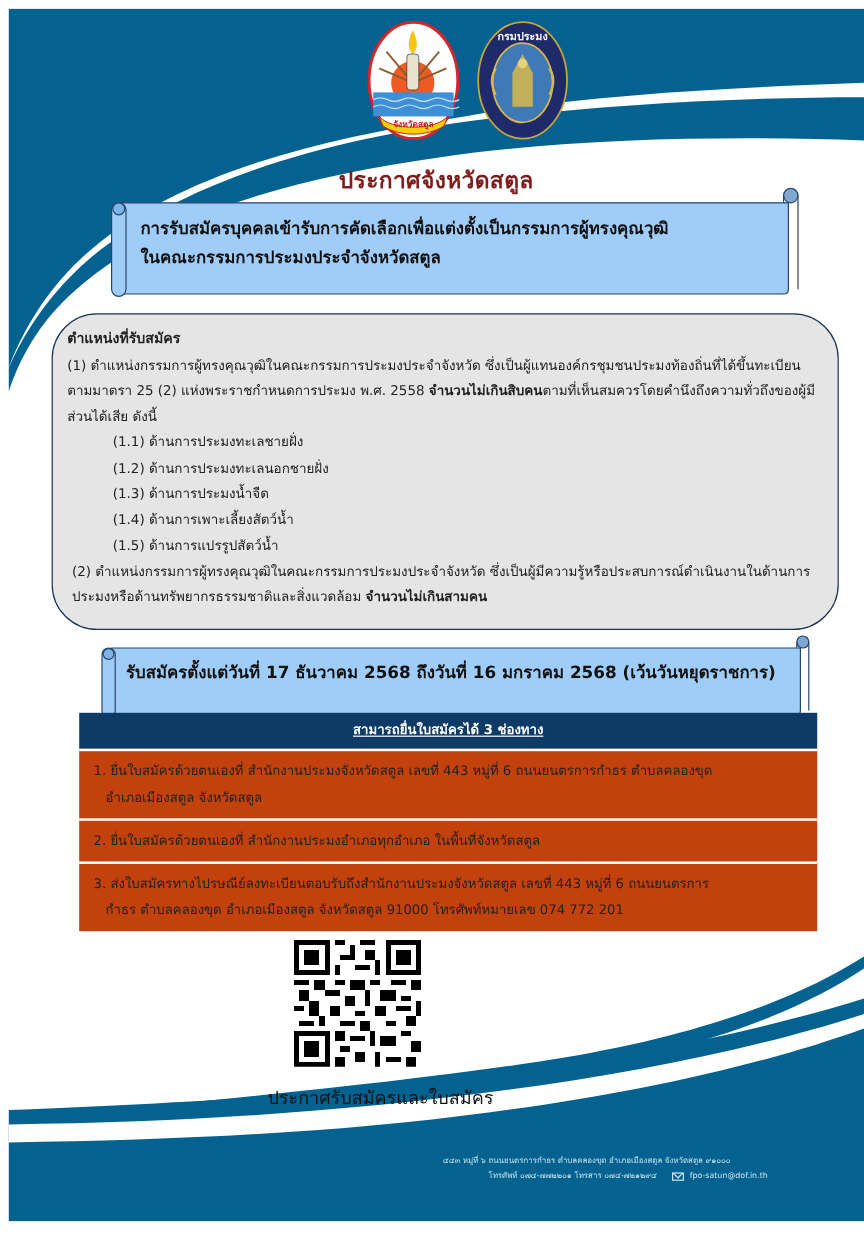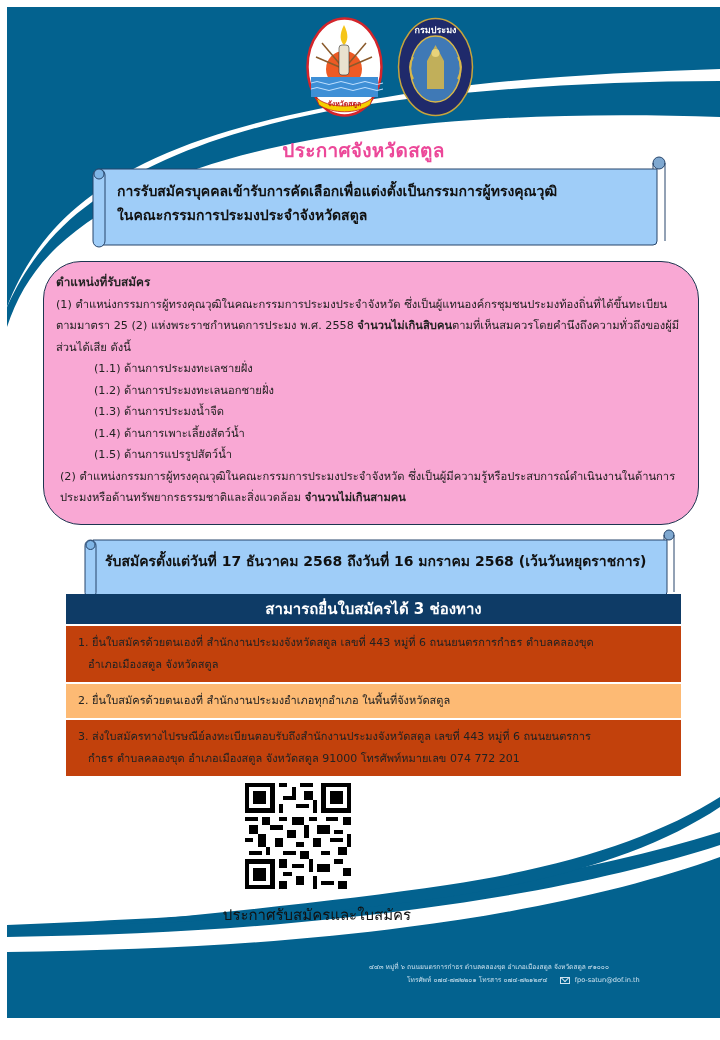--- a/index.html
+++ b/index.html
@@ -15,63 +15,63 @@
   }
   .bg-svg { position: absolute; left: 0; top: 0; width: 713px; height: 1011px; }
 
   
   .logo { position: absolute; top: 10px; width: 77px; height: 100px; }
   .logo-satun { left: 299px; }
   .logo-dof { left: 390px; }
 
   .main-title {
     position: absolute; left: 0; width: 713px; top: 128px; text-align: center;
-    font-size: 19px; font-weight: bold; color: #ec4899; letter-spacing: 0.3px;
+    font-size: 19px; font-weight: bold; color: #7f1d1d; letter-spacing: 0.3px;
   }
 
   
   .scroll { position: absolute; }
   .scroll svg { position: absolute; left: 0; top: 0; }
   .scroll .scroll-text {
     position: absolute; left: 0; right: 0; text-align: left; font-weight: bold;
     color: #111;
   }
   .scroll1 { left: 80px; top: 146px; width: 582px; height: 96px; }
   .scroll1 .scroll-text { top: 26px; font-size: 14px; line-height: 24px; padding: 0 30px; }
   .scroll2 { left: 74px; top: 521px; width: 596px; height: 72px; }
   .scroll2 .scroll-text { top: 23px; font-size: 14px; line-height: 20px; padding: 0 24px; }
 
   
   .positions {
     position: absolute; left: 36px; top: 254px; width: 656px; height: 264px;
-    border: 1.2px solid #1c3550; border-radius: 38px; background: #f9a8d4;
+    border: 1.2px solid #1c3550; border-radius: 38px; background: #e5e5e5;
     box-sizing: border-box;
   }
   .positions .content {
     position: absolute; left: 12px; top: 10px; right: 16px;
     font-size: 11.2px; line-height: 21.5px; color: #222;
   }
   .positions .heading { font-weight: bold; font-size: 11.8px; }
   .positions .sub { padding-left: 38px; }
   .positions b { font-weight: bold; }
 
   
   .channels {
     position: absolute; left: 59px; top: 587px; width: 615px;
   }
   .channels .head {
     background: #0e3b66; color: #ffffff; text-align: center; font-weight: bold;
-    font-size: 15px; height: 30px; line-height: 30px;
+    font-size: 11px; height: 30px; line-height: 30px; text-decoration: underline;
   }
   .channels .row {
     font-size: 11px; color: #222; line-height: 22px; padding: 6px 10px 6px 12px;
     border-top: 2px solid #ffffff;
   }
   .channels .row.a { background: #c2410c; }
-  .channels .row.b { background: #fdba74; }
+  .channels .row.b { background: #c2410c; }
   .channels .row .indent { padding-left: 10px; display: block; }
 
   .qr { position: absolute; left: 238px; top: 776px; width: 106px; height: 106px; }
   .qr-caption {
     position: absolute; left: 180px; top: 896px; width: 260px; text-align: center;
     font-size: 15px; color: #111;
   }
 
   .footer {
     position: absolute; left: 362px; top: 954px; width: 348px;

